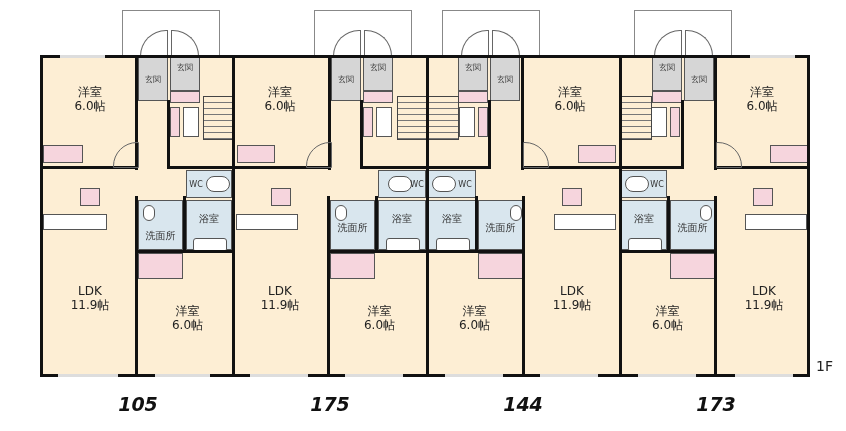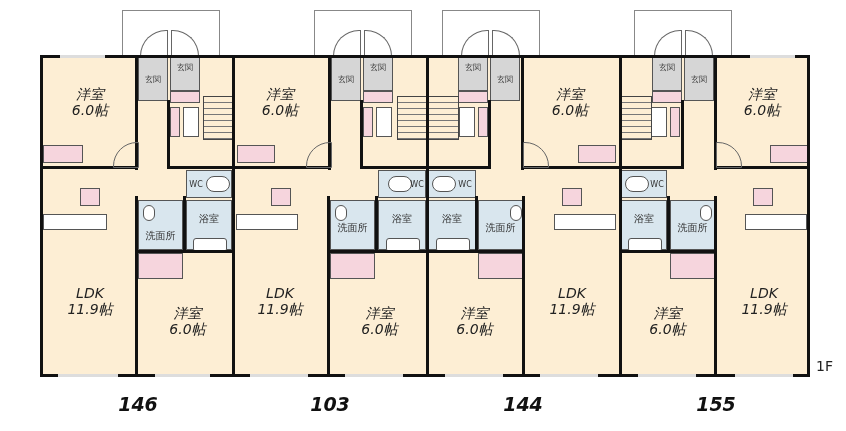--- a/index.html
+++ b/index.html
@@ -5,21 +5,21 @@
   html,body{margin:0;padding:0;background:#fff;}
   body{width:846px;height:431px;position:relative;overflow:hidden;font-family:"DejaVu Sans",sans-serif;}
   .abs{position:absolute;box-sizing:border-box;}
   .room{background:#fdeed4;}
   .wet{background:#d9e6ee;}
   .entry{background:#d6d6d6;}
   .pink{background:#f6d5dd;}
   .wall{background:#111;}
   .thin{border:1px solid #555;}
   .lbl{position:absolute;text-align:center;color:#222;line-height:1.15;}
-  .big{font-size:14px;font-style:italic;}
+  .big{font-size:12px;}
   .sm{font-size:8px;color:#333;}
   .unitnum{position:absolute;font-size:19px;font-weight:bold;font-style:italic;color:#111;text-align:center;width:60px;}
   .balcony{position:absolute;border:1px solid #888;border-bottom:none;background:#fff;}
   .door{position:absolute;border:1px solid #666;background:#fff;}
   .stairs{position:absolute;background:repeating-linear-gradient(180deg,#fdeed4 0 5px,#777 5px 6px);border:1px solid #444;}
   .fixture{position:absolute;background:#fff;border:1px solid #555;border-radius:3px;}
 </style>
 </head>
 <body>
 
@@ -229,19 +229,19 @@
   <div class="abs" style="left:638px;top:374px;width:58px;height:3px;background:#ddd;"></div>
   <div class="abs" style="left:735px;top:374px;width:58px;height:3px;background:#ddd;"></div>
   <div class="abs" style="left:60px;top:55px;width:45px;height:3px;background:#ddd;"></div>
   <div class="abs" style="left:750px;top:55px;width:45px;height:3px;background:#ddd;"></div>
 
   <div class="door" style="left:113px;top:142px;width:24px;height:24px;border-radius:24px 0 0 0;background:transparent;"></div>
   <div class="door" style="left:306px;top:142px;width:24px;height:24px;border-radius:24px 0 0 0;background:transparent;"></div>
   <div class="door" style="left:523px;top:142px;width:24px;height:24px;border-radius:0 24px 0 0;background:transparent;"></div>
   <div class="door" style="left:716px;top:142px;width:24px;height:24px;border-radius:0 24px 0 0;background:transparent;"></div>
 
-  <div class="unitnum" style="left:108px;top:393px;">146</div>
-  <div class="unitnum" style="left:300px;top:393px;">103</div>
+  <div class="unitnum" style="left:108px;top:393px;">105</div>
+  <div class="unitnum" style="left:300px;top:393px;">175</div>
   <div class="unitnum" style="left:493px;top:393px;">144</div>
-  <div class="unitnum" style="left:686px;top:393px;">155</div>
+  <div class="unitnum" style="left:686px;top:393px;">173</div>
 
   <div class="abs" style="left:816px;top:358px;font-size:14px;color:#222;">1F</div>
 </div>
 
 </body></html>

